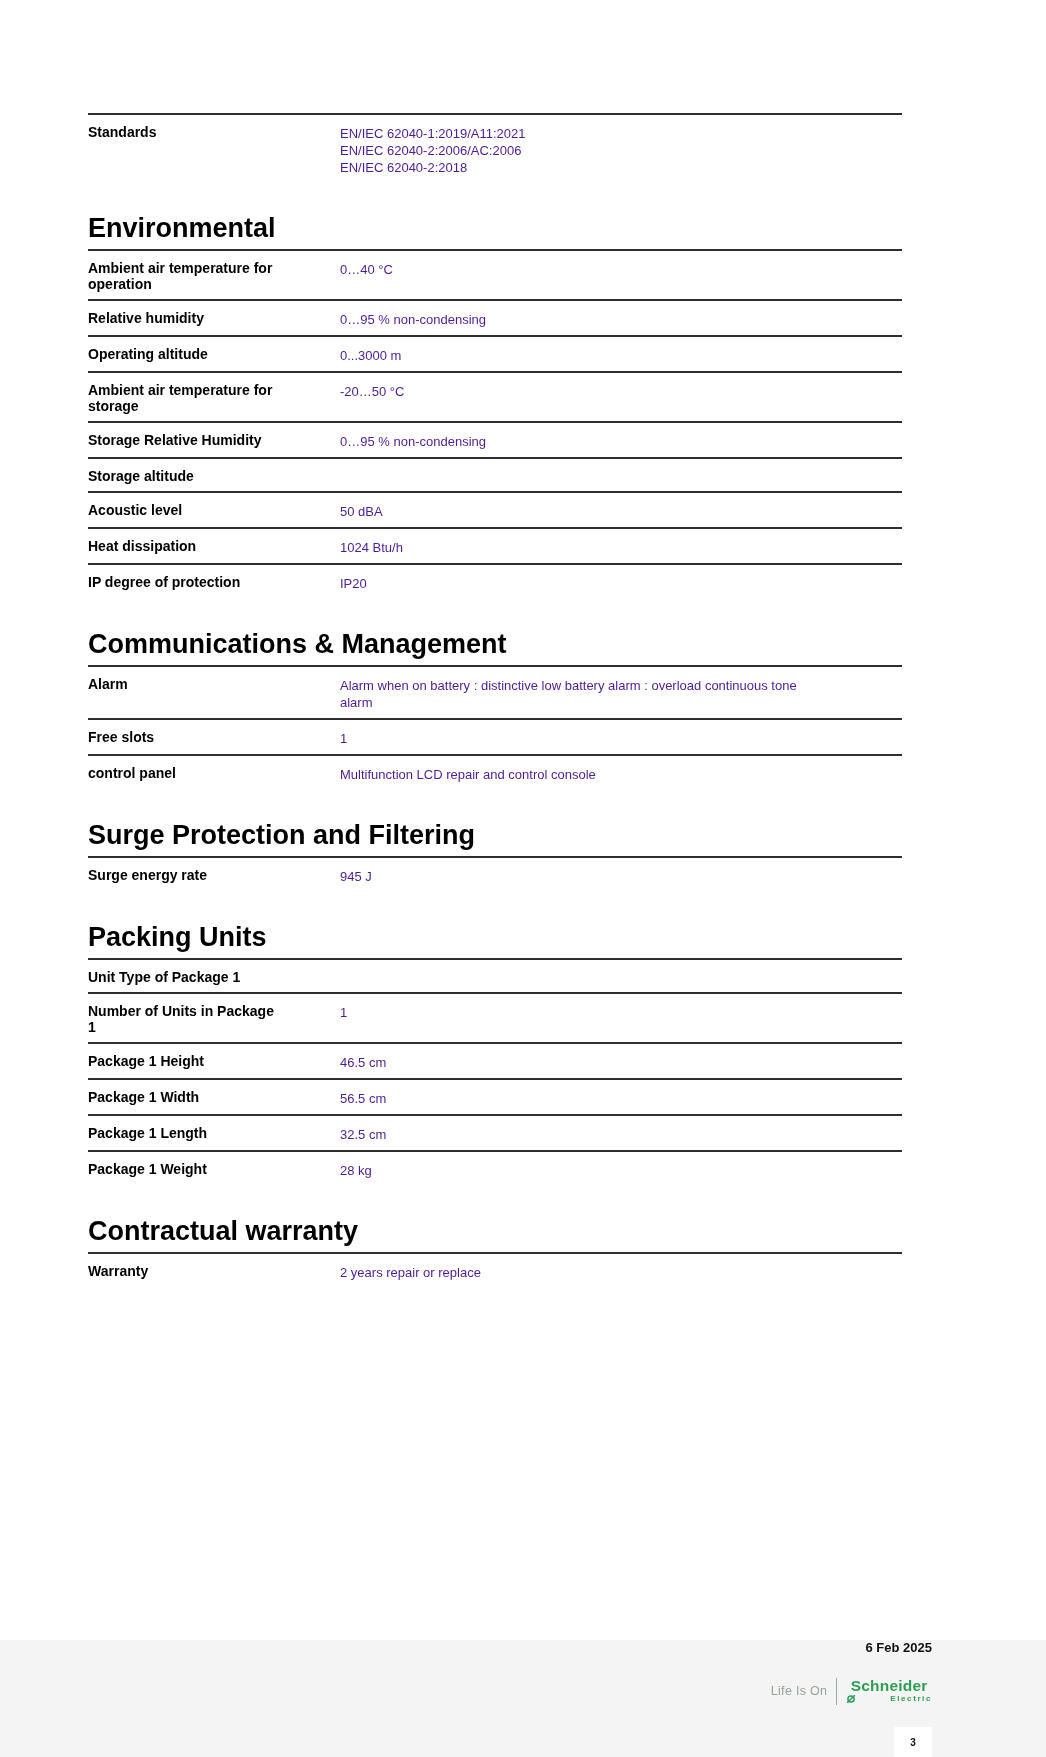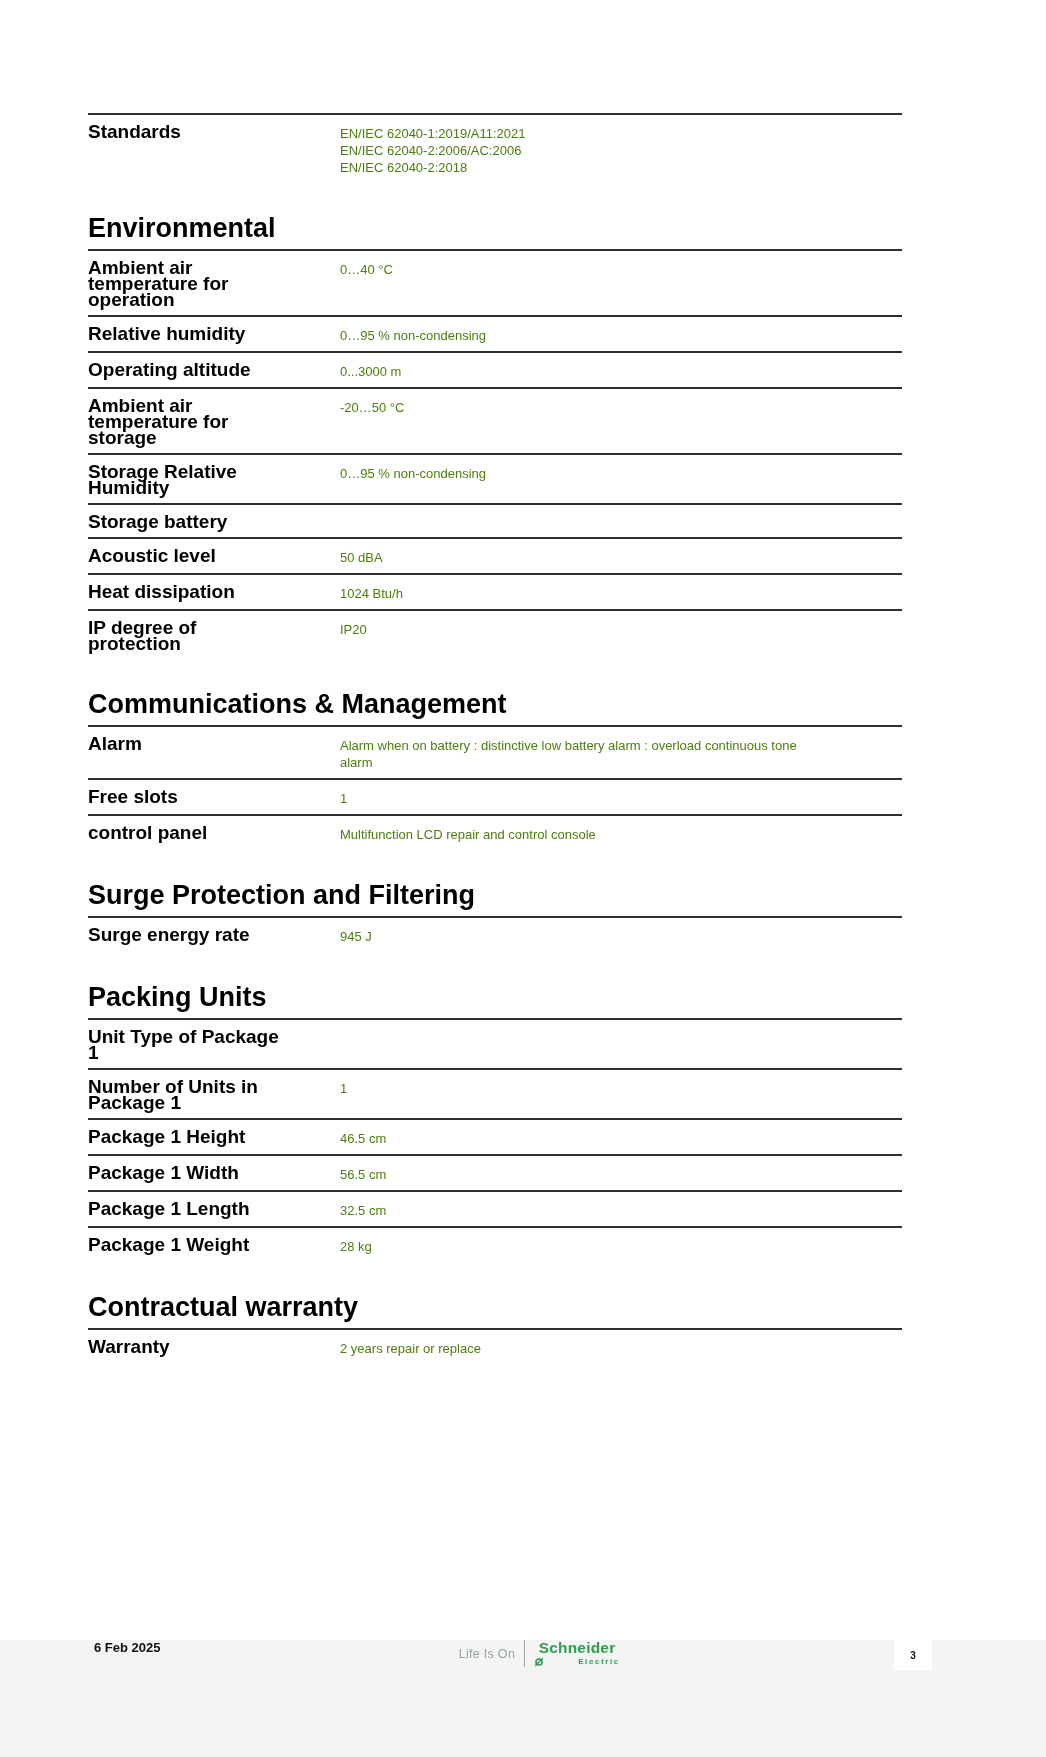--- a/index.html
+++ b/index.html
@@ -25,31 +25,32 @@
   }
   .section.continued{margin-top:113px;border-top:2px solid var(--rule);}
   .row{
     display:flex;align-items:flex-start;
     border-bottom:2px solid var(--rule);
     padding:9px 0 7px;
   }
   .section .row:last-child{border-bottom:none;}
   .row .label{
     width:252px;flex:0 0 252px;padding-right:58px;
-    font-size:19px;line-height:16px;font-weight:bold;color:#000;
+    font-size:14px;line-height:16px;font-weight:bold;color:#000;
   }
   .row .value{
-    flex:1;font-size:13px;line-height:17px;color:#4d7c0f;padding-top:1px;
+    flex:1;font-size:13px;line-height:17px;color:#4c1d95;padding-top:1px;
   }
   .value .vline{display:block;}
   .footer{
     position:absolute;left:0;right:0;top:1640px;bottom:0;
     background:var(--footer-bg);
-    display:flex;align-items:flex-start;justify-content:space-between;
+    display:flex;align-items:flex-end;justify-content:space-between;
     padding:0 114px 0 94px;
+    flex-direction:column;
   }
   .footer .date{font-size:13px;font-weight:bold;color:#111;}
   .logo{display:flex;align-items:center;gap:9px;}
   .tagline{font-size:12.5px;color:var(--tagline-gray);letter-spacing:.3px;margin-left:24px;}
   .logo-divider{width:1px;height:27px;background:#9fa9a3;display:inline-block;}
   .brand{display:flex;flex-direction:column;align-items:center;line-height:1;}
   .brand-name{font-size:15.5px;font-weight:bold;color:var(--brand-green);letter-spacing:.2px;}
   .brand-sub{display:flex;align-items:center;gap:2px;margin-top:1px;}
   .brand-sub .sub-text{font-size:8px;font-weight:bold;color:var(--brand-green);letter-spacing:1.6px;padding-left:32px;}
   .page-num-box{
@@ -100,21 +101,21 @@
             <span class="vline">-20…50 °C</span>
           </div>
         </div>
         <div class="row">
           <div class="label">Storage Relative Humidity</div>
           <div class="value">
             <span class="vline">0…95 % non-condensing</span>
           </div>
         </div>
         <div class="row">
-          <div class="label">Storage battery</div>
+          <div class="label">Storage altitude</div>
         </div>
         <div class="row">
           <div class="label">Acoustic level</div>
           <div class="value">
             <span class="vline">50 dBA</span>
           </div>
         </div>
         <div class="row">
           <div class="label">Heat dissipation</div>
           <div class="value">

